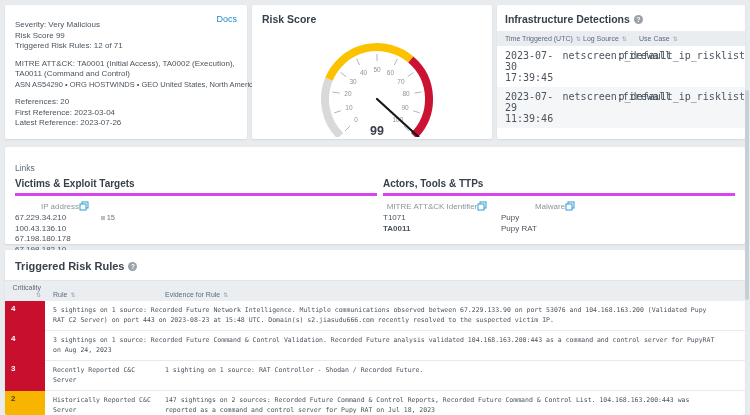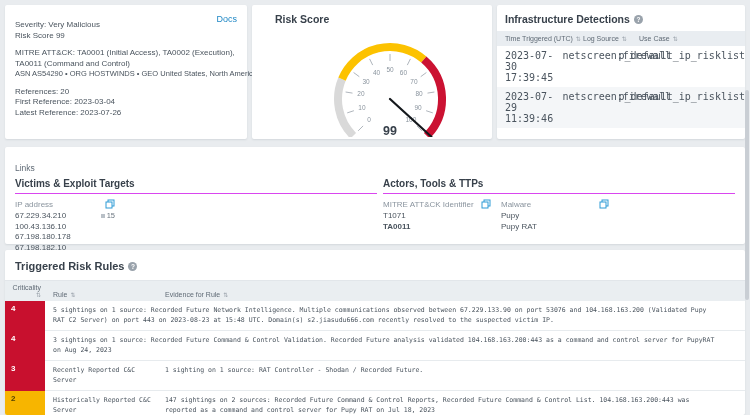--- a/index.html
+++ b/index.html
@@ -5,21 +5,21 @@
   html,body{margin:0;padding:0}
   body{
     width:750px;height:415px;position:relative;overflow:hidden;
     background:#e9ecef;color:#46515c;
     font-family:"Liberation Sans",sans-serif;
     -webkit-font-smoothing:antialiased;
   }
   .card{position:absolute;background:#fff;border-radius:2px;
     box-shadow:0 1px 2px rgba(31,45,61,.10);box-sizing:border-box}
   .card-summary{left:5px;top:5px;width:242px;height:134px;padding:8px 10px}
-  .card-gauge{left:252px;top:5px;width:240px;height:134px;padding:8px 23px}
+  .card-gauge{left:252px;top:5px;width:240px;height:134px;padding:8px 10px}
   .card-infra{left:497px;top:5px;width:248px;height:134px;padding:8px 0 0 0}
   .card-links{left:5px;top:147px;width:740px;height:97px;padding:16px 10px}
   .card-rules{left:5px;top:250px;width:740px;height:165px;padding:6px 0 0 0;overflow:hidden}
 
   h1,h2,h3{margin:0;font-weight:600;color:#38414b}
   h1{font-size:13px}
   h2{font-size:10.5px}
   .docs-link{position:absolute;right:10px;top:9px;font-size:9px;color:#1e87c5;cursor:pointer}
 
   .line{font-size:8px;line-height:10.5px;color:#4a545e}
@@ -42,22 +42,22 @@
   .ic1{width:86px;padding-left:8px;box-sizing:border-box}
   .ic2{width:56px}
   .ic3{flex:1}
   .sort{color:#9aa2ab;font-size:6px;margin-left:3px}
 
   
   .links-title{font-size:8.5px;color:#5f6a75}
   .links-cols{display:flex;margin-top:5px}
   .vcol{width:362px}
   .acol{flex:1;margin-left:6px}
-  .links-cols h3{font-size:10px;border-bottom:1px solid #d946ef;padding-bottom:4px;margin-bottom:5px}
-  .label-row{display:flex;justify-content:space-between;width:100px;align-items:center;
+  .links-cols h3{font-size:10px;border-bottom:3px solid #d946ef;padding-bottom:4px;margin-bottom:5px}
+  .label-row{display:flex;justify-content:center;width:100px;align-items:center;
     font-size:8px;color:#8a949e;margin-bottom:2px}
   .item-row{display:flex;justify-content:space-between;width:100px;font-size:8px;
     line-height:10.5px;color:#4a545e}
   .refcount{display:flex;align-items:center;gap:2px;color:#6b7680;font-size:7.5px}
   .refcount .sq{width:4px;height:4px;background:#b9c0c7;display:inline-block}
   .show-more{font-size:8px;color:#1e87c5;margin-top:2px;cursor:pointer}
   .subcols{display:flex;gap:10px}
   .subcol{width:108px}
   .copy-icon{cursor:pointer;flex:0 0 auto}
 
@@ -81,20 +81,21 @@
     background:#c9ced4;border-radius:2px}
 </style>
 </head>
 <body>
 
 <section class="card card-summary">
   <a class="docs-link">Docs</a>
   <div class="blk">
     <div class="line">Severity: Very Malicious</div>
     <div class="line">Risk Score 99</div>
+    <div class="line">Triggered Risk Rules: 12 of 71</div>
   </div>
   <div class="blk">
     <div class="line">MITRE ATT&amp;CK: TA0001 (Initial Access), TA0002 (Execution), TA0011 (Command and Control)</div>
     <div class="line nowrap">ASN AS54290 • ORG HOSTWINDS • GEO United States, North America</div>
   </div>
   <div class="blk">
     <div class="line">References: 20</div>
     <div class="line">First Reference: 2023-03-04</div>
     <div class="line">Latest Reference: 2023-07-26</div>
   </div>

